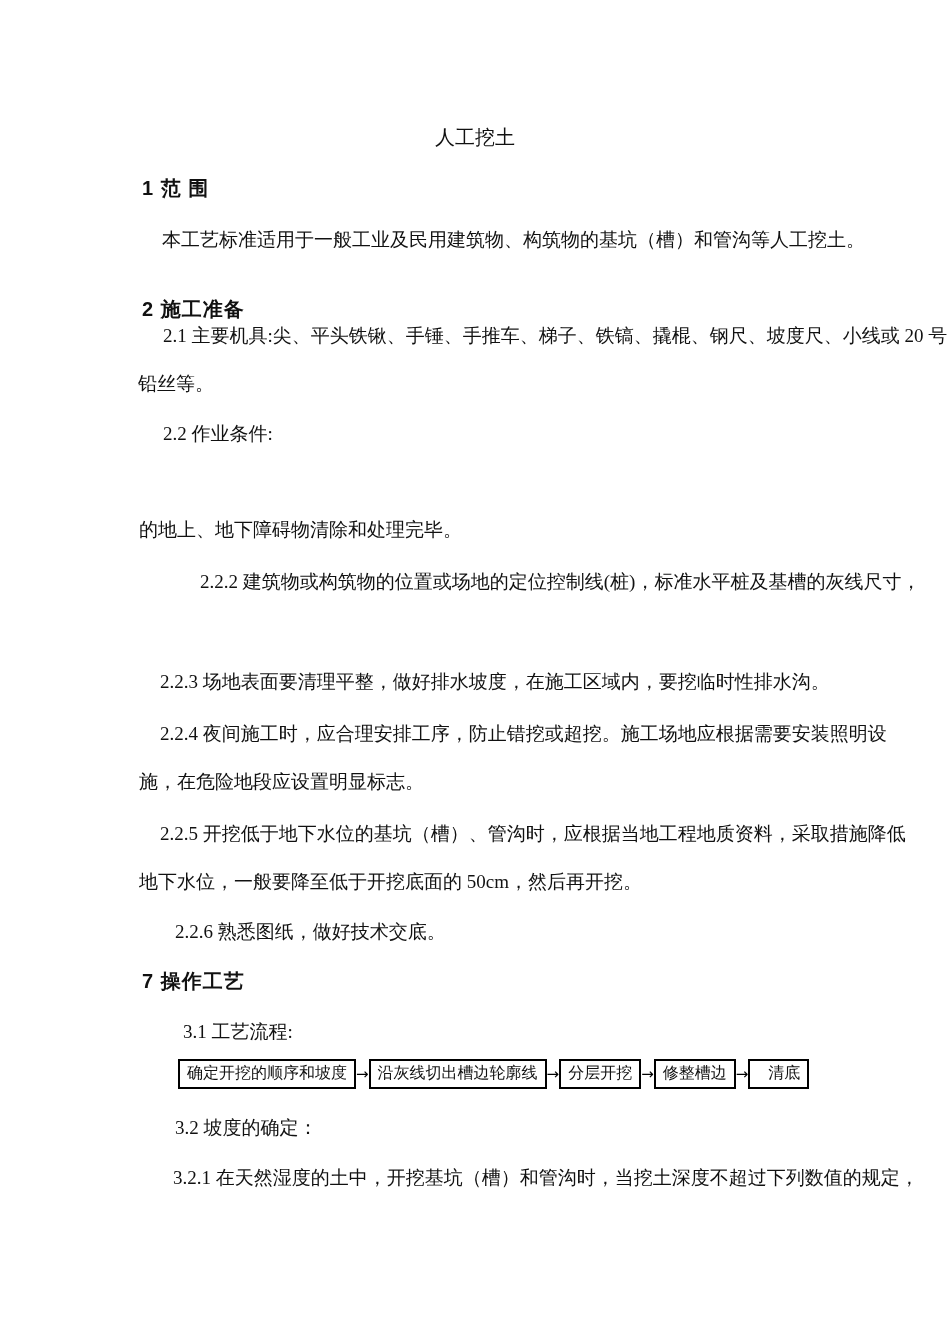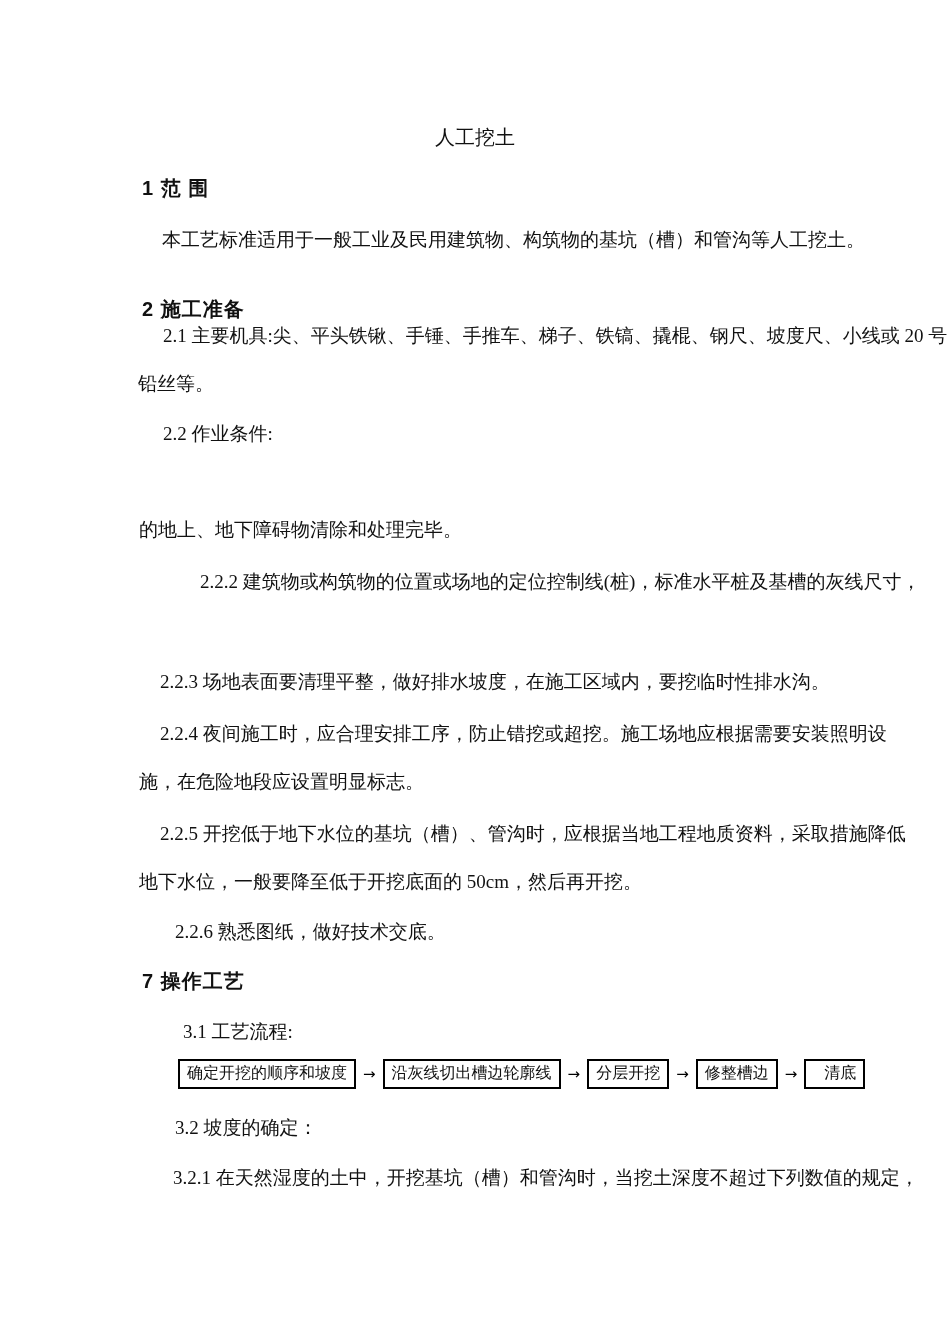--- a/index.html
+++ b/index.html
@@ -34,21 +34,20 @@
     font-weight: bold;
     font-size: 20px;
     letter-spacing: 1px;
   }
   .flow {
     position: absolute;
     left: 178px;
     top: 1059px;
     display: flex;
     align-items: center;
-    gap: 7px;
     font-size: 16px;
   }
   .flow-box {
     border: 2px solid #000000;
     padding: 2px 7px 3px 7px;
     white-space: nowrap;
     background: #ffffff;
   }
   .flow-box.wide-pad {
     padding-left: 18px;

